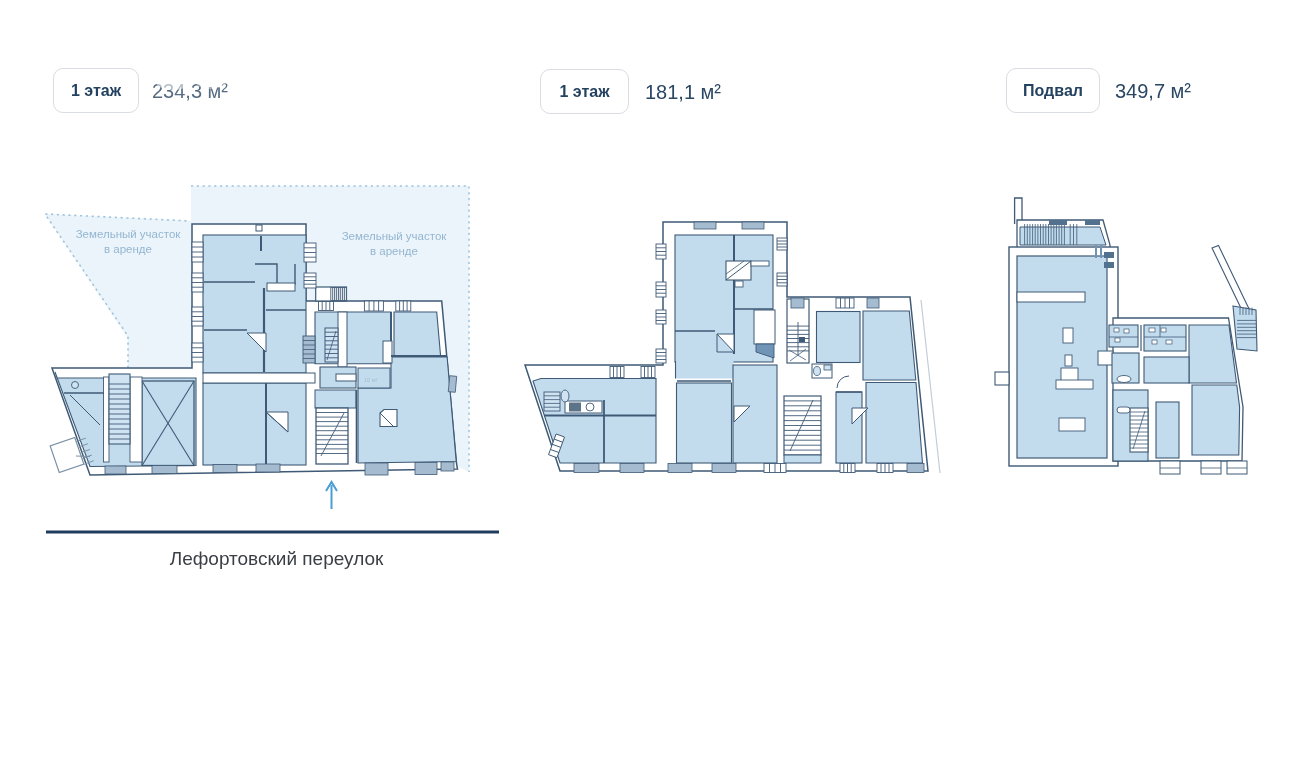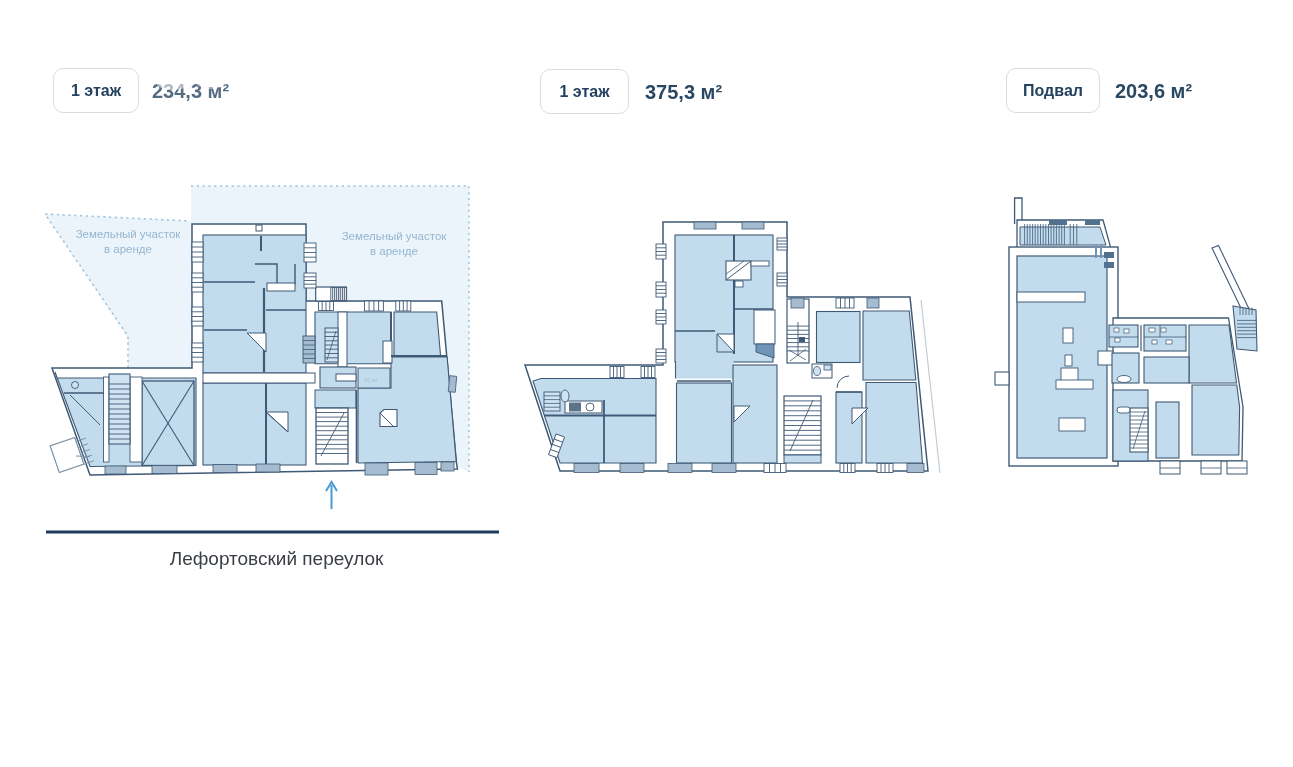--- a/index.html
+++ b/index.html
@@ -1,32 +1,32 @@
 <!DOCTYPE html>
 <html><head><meta charset="utf-8"><style>
 html,body{margin:0;padding:0;background:#fff;width:1293px;height:767px;overflow:hidden}
 body{font-family:"Liberation Sans",sans-serif;position:relative}
 .btn{position:absolute;box-sizing:border-box;border:1.5px solid #d9dde1;border-radius:10px;background:#fff;color:#24425f;font-weight:bold;font-size:16px;display:flex;align-items:center;justify-content:center;height:45px}
-.area{position:absolute;color:#2a4763;font-weight:bold;font-size:20px}
+.area{position:absolute;color:#2a4763;font-weight:normal;font-size:20px}
 </style></head><body>
 
 <div class="btn" style="left:53px;top:68px;width:86px;">1 этаж</div>
 
 <div class="area" style="left:152px;top:80px;opacity:.8">234,3 м²</div>
 
 <div style="position:absolute;left:156px;top:74px;width:34px;height:16px;background:rgba(255,255,255,.55);border-radius:50%"></div>
 <div style="position:absolute;left:196px;top:76px;width:30px;height:13px;background:rgba(255,255,255,.45);border-radius:50%"></div>
 
 <div class="btn" style="left:540px;top:69px;width:89px;">1 этаж</div>
 
-<div class="area" style="left:645px;top:81px;">375,3 м²</div>
+<div class="area" style="left:645px;top:81px;">181,1 м²</div>
 
 <div class="btn" style="left:1006px;top:68px;width:94px;text-align:center;">Подвал</div>
 
-<div class="area" style="left:1115px;top:80px;">203,6 м²</div>
+<div class="area" style="left:1115px;top:80px;">349,7 м²</div>
 
 <div style="position:absolute;left:50px;width:453px;top:548px;text-align:center;color:#3a3f45;font-size:19px">Лефортовский переулок</div>
 <svg width="1293" height="767" viewBox="0 0 1293 767" style="position:absolute;left:0;top:0">
 <g id="plan1">
 
 <path d="M191,186 H469 V472 L456.5,466 L441.7,301 H306 V224 H191 Z" fill="#ebf4fa"></path>
 <polyline points="191,186 469,186 469,472" fill="none" stroke="#9fc4de" stroke-width="1.5" stroke-dasharray="2.2,3.6"></polyline>
 
 <polygon points="45,214 192,221 192,368 128,368 128,338 45,214" fill="#ebf4fa"></polygon>
 <polyline points="128,368 128,336 45,214 190,221" fill="none" stroke="#9fc4de" stroke-width="1.6" stroke-dasharray="2.2,3.6"></polyline>

